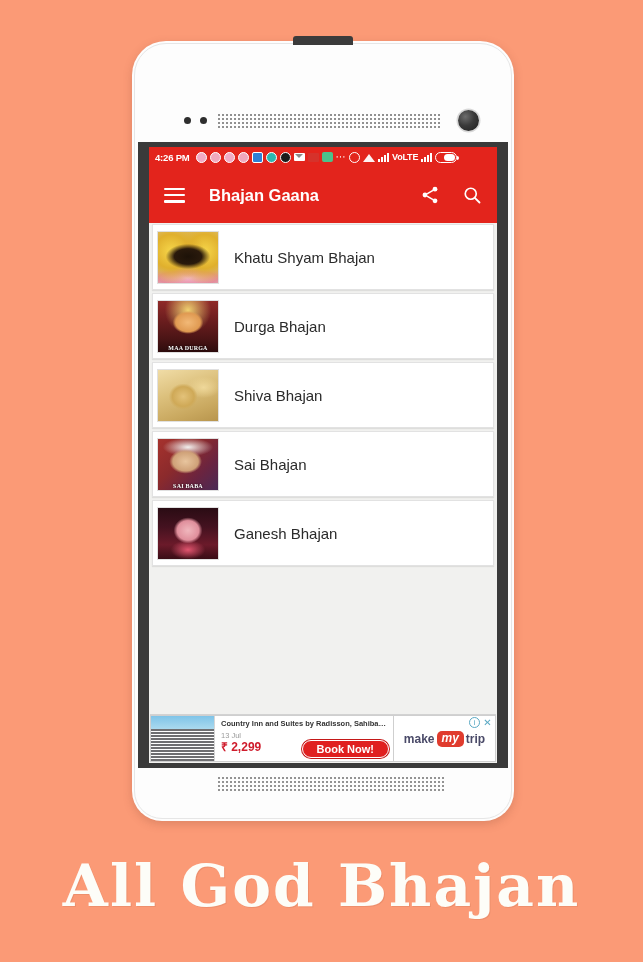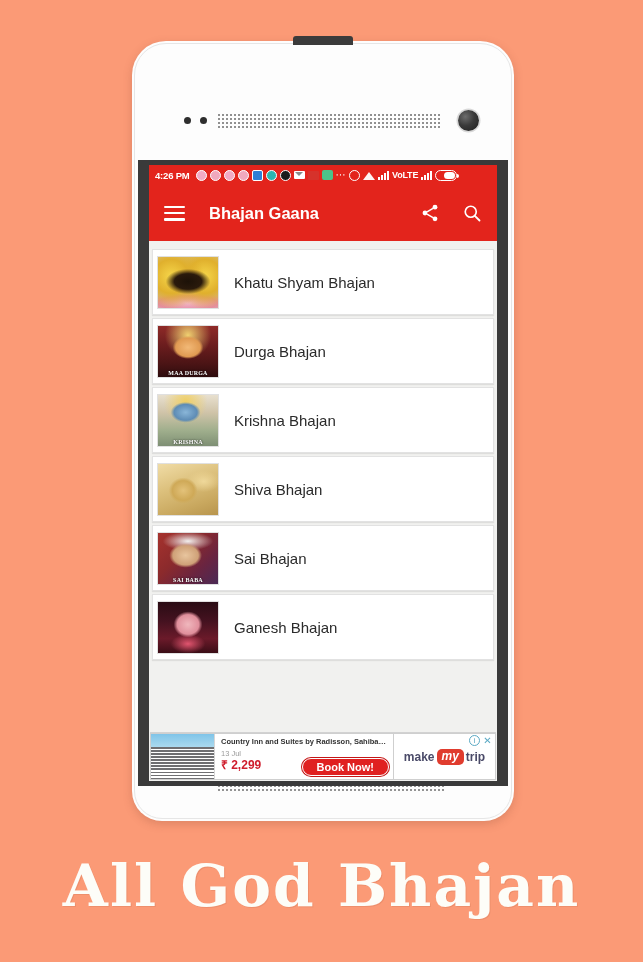--- a/index.html
+++ b/index.html
@@ -84,21 +84,21 @@
     height: 15px;
     background-image: radial-gradient(#808080 40%, transparent 41%);
     background-size: 4px 4px;
     opacity: .85;
   }
 
   
   .screen {
     position: absolute;
     left: 6px;
-    top: 119px;
+    top: 101px;
     width: 370px;
     height: 626px;
     background: #3a3a3a;
     overflow: hidden;
   }
   .screen-content {
     position: absolute;
     left: 11px;
     top: 5px;
     width: 348px;
@@ -244,21 +244,21 @@
     left: 4px; right: 4px; bottom: 0;
     height: 2.5px;
     background: #ffffff;
   }
 
   
   .list-area {
     flex: 1;
     background: #f1f1ef;
     overflow: hidden;
-    padding-top: 8px;
+    padding-top: 1px;
   }
   .list-row {
     background: #ffffff;
     height: 66px;
     margin: 0 3px 3px 3px;
     display: flex;
     align-items: center;
     border: 1px solid #e2e2e2;
     box-shadow: 0 1px 1px rgba(0,0,0,.08);
     cursor: pointer;
@@ -543,26 +543,20 @@
           <div class="row-label">Khatu Shyam Bhajan</div>
         </div>
 
         <div class="list-row">
           <div class="thumb art-durga">
             <span class="thumb-label">MAA DURGA</span>
           </div>
           <div class="row-label">Durga Bhajan</div>
         </div>
 
-        <div class="list-row">
-          <div class="thumb art-krishna">
-            <span class="thumb-label">KRISHNA</span>
-          </div>
-          <div class="row-label">Krishna Bhajan</div>
-        </div>
 
         <div class="list-row">
           <div class="thumb art-shiva">
             <span class="thumb-label"></span>
           </div>
           <div class="row-label">Shiva Bhajan</div>
         </div>
 
         <div class="list-row">
           <div class="thumb art-sai">

